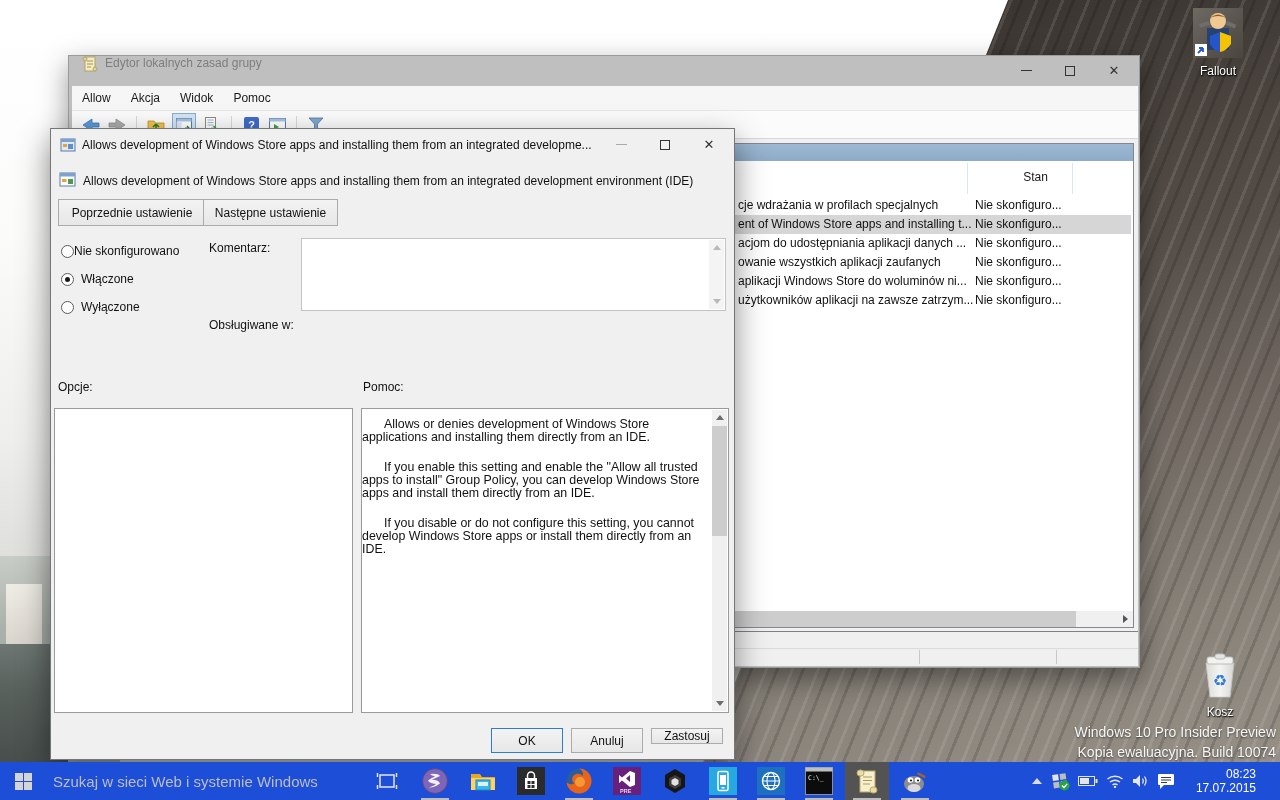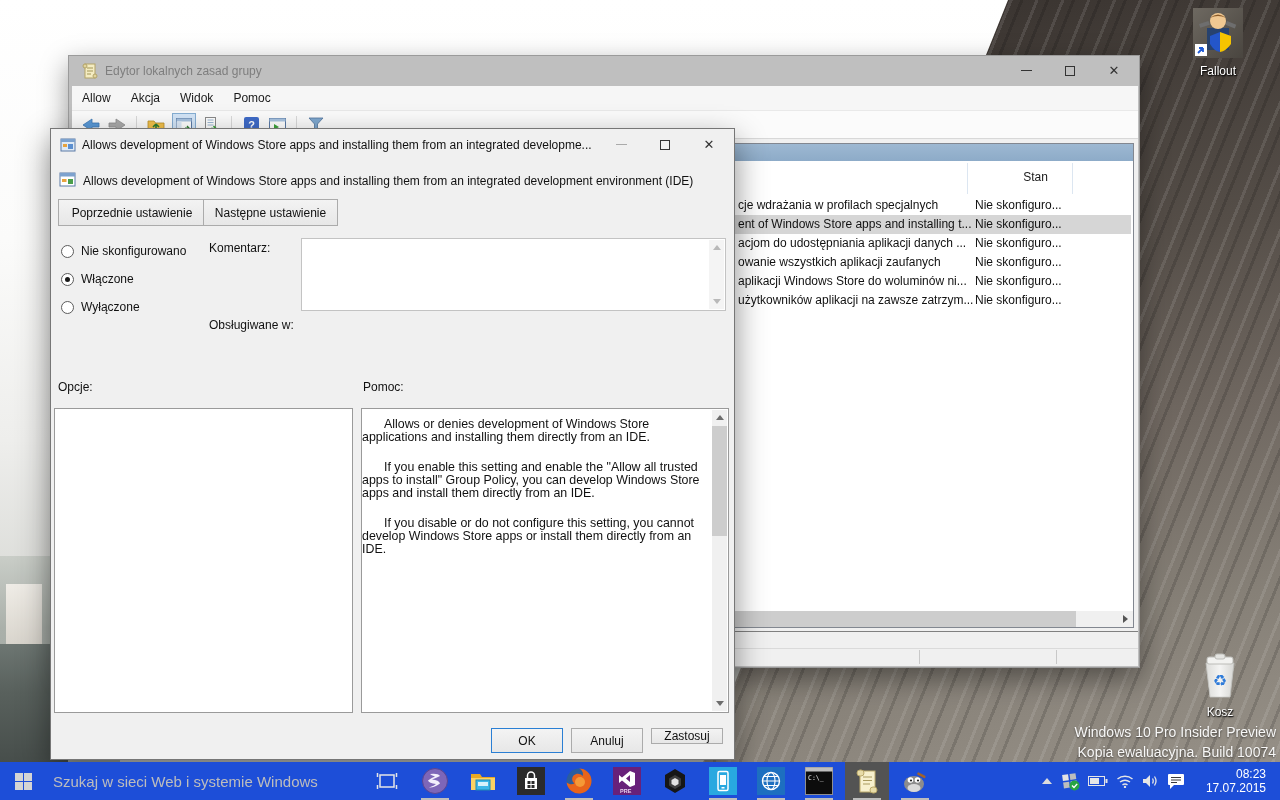--- a/index.html
+++ b/index.html
@@ -35,21 +35,21 @@
   
   .winbtn { width:44px; height:29px; display:flex; align-items:center; justify-content:center; }
   .g-min { width:11px; height:1px; background:#333; }
   .g-min.dis { background:#aaa; }
   .g-max { width:10px; height:10px; border:1px solid #333; }
   .g-close { font-size:13px; color:#333; font-family:"DejaVu Sans",sans-serif; line-height:1; }
 
   
   .gpwin { left:68px; top:55px; width:1072px; height:613px; background:#bfbfbf;
     border:1px solid #9b9b9b; box-shadow:0 10px 26px rgba(0,0,0,.4); }
-  .gp-title { left:0; top:0; right:0; height:30px; display:flex; align-items:center; }
+  .gp-title { left:0; top:0; right:0; height:30px; display:flex; align-items:flex-start; }
   .gp-title .ttl { color:#7e7e7e; font-size:12px; margin-left:7px; }
   .gp-menubar { left:3px; top:30px; width:1066px; height:25px; background:#f6f6f6; display:flex; align-items:center;
     border-bottom:1px solid #e9e9e9; }
   .gp-menubar span { font-size:12px; color:#1a1a1a; padding:0 10px; }
   .gp-toolbar { left:3px; top:55px; width:1066px; height:28px; background:#fbfbfb; display:flex; align-items:center;
     border-bottom:1px solid #d8d8d8; padding-left:9px; gap:6px; }
   .tbi { width:20px; height:20px; display:flex; align-items:center; justify-content:center; }
   .tbi.pressed { background:#d3e5f7; border:1px solid #86aed3; width:24px; height:24px; }
   .tbsep { width:1px; height:18px; background:#d9d9d9; margin:0 3px; }
   .gp-content { left:3px; top:83px; width:1066px; height:492px; background:#f0f0f0; }
@@ -99,21 +99,21 @@
 
   
   .taskbar { left:0; top:762px; width:1280px; height:38px; background:#1d4ed8; display:flex; align-items:stretch; }
   .start { width:47px; display:flex; align-items:center; justify-content:center; }
   .winlogo { display:grid; grid-template-columns:8px 8px; grid-template-rows:8px 8px; gap:1px; }
   .winlogo i { background:#d4d4d4; }
   .tb-search { width:318px; display:flex; align-items:center; color:#bdbdbd; font-size:15px; padding-left:6px; }
   .tb-app { width:44px; height:38px; margin-right:4px; display:flex; align-items:center; justify-content:center; position:relative; }
   .tb-app.running:after { content:""; position:absolute; left:8px; right:8px; bottom:0; height:2px; background:#bdbdbd; }
   .tb-app.active { background:#535353; }
-  .tray { position:absolute; right:2px; top:0; height:38px; display:flex; align-items:center; gap:8px; padding-right:12px; }
+  .tray { position:absolute; right:12px; top:0; height:38px; display:flex; align-items:center; gap:8px; padding-right:12px; }
   .clock { text-align:right; color:#fff; font-size:12px; line-height:14px; width:72px; }
 </style>
 </head>
 <body>
 
 <div id="screen">
 
   <div class="abs wp-sky"></div>
   <div class="abs wp-sea"></div>
   <div class="abs wp-lighthouse"></div>
@@ -323,21 +323,21 @@
       <rect x="1" y="2" width="15" height="13" fill="#fff" stroke="#5b7aa6"></rect>
       <rect x="1" y="2" width="15" height="3.5" fill="#7da2ce"></rect>
       <rect x="3" y="8" width="4.5" height="3" fill="#e8a33d"></rect>
       <rect x="9" y="8" width="5" height="5" fill="#4a9e4a"></rect>
     </svg>
     <div class="abs hdr-text">Allows development of Windows Store apps and installing them from an integrated development environment (IDE)</div>
 
     <button class="abs btn" style="left:7px; top:70px; width:148px; height:27px;">Poprzednie ustawienie</button>
     <button class="abs btn" style="left:152px; top:70px; width:135px; height:27px;">Następne ustawienie</button>
 
-    <div class="abs" style="left:10px; top:115px; display:flex; gap:7px; align-items:center;justify-content:center;">
+    <div class="abs" style="left:10px; top:115px; display:flex; align-items:center;justify-content:center;">
       <span class="radio"></span>
       <span class="rlabel">Nie skonfigurowano</span>
     </div>
     <div class="abs" style="left:10px; top:143px; display:flex; gap:7px; align-items:center;">
       <span class="radio on"></span>
       <span class="rlabel">Włączone</span>
     </div>
     <div class="abs" style="left:10px; top:171px; display:flex; gap:7px; align-items:center;">
       <span class="radio"></span>
       <span class="rlabel">Wyłączone</span>

